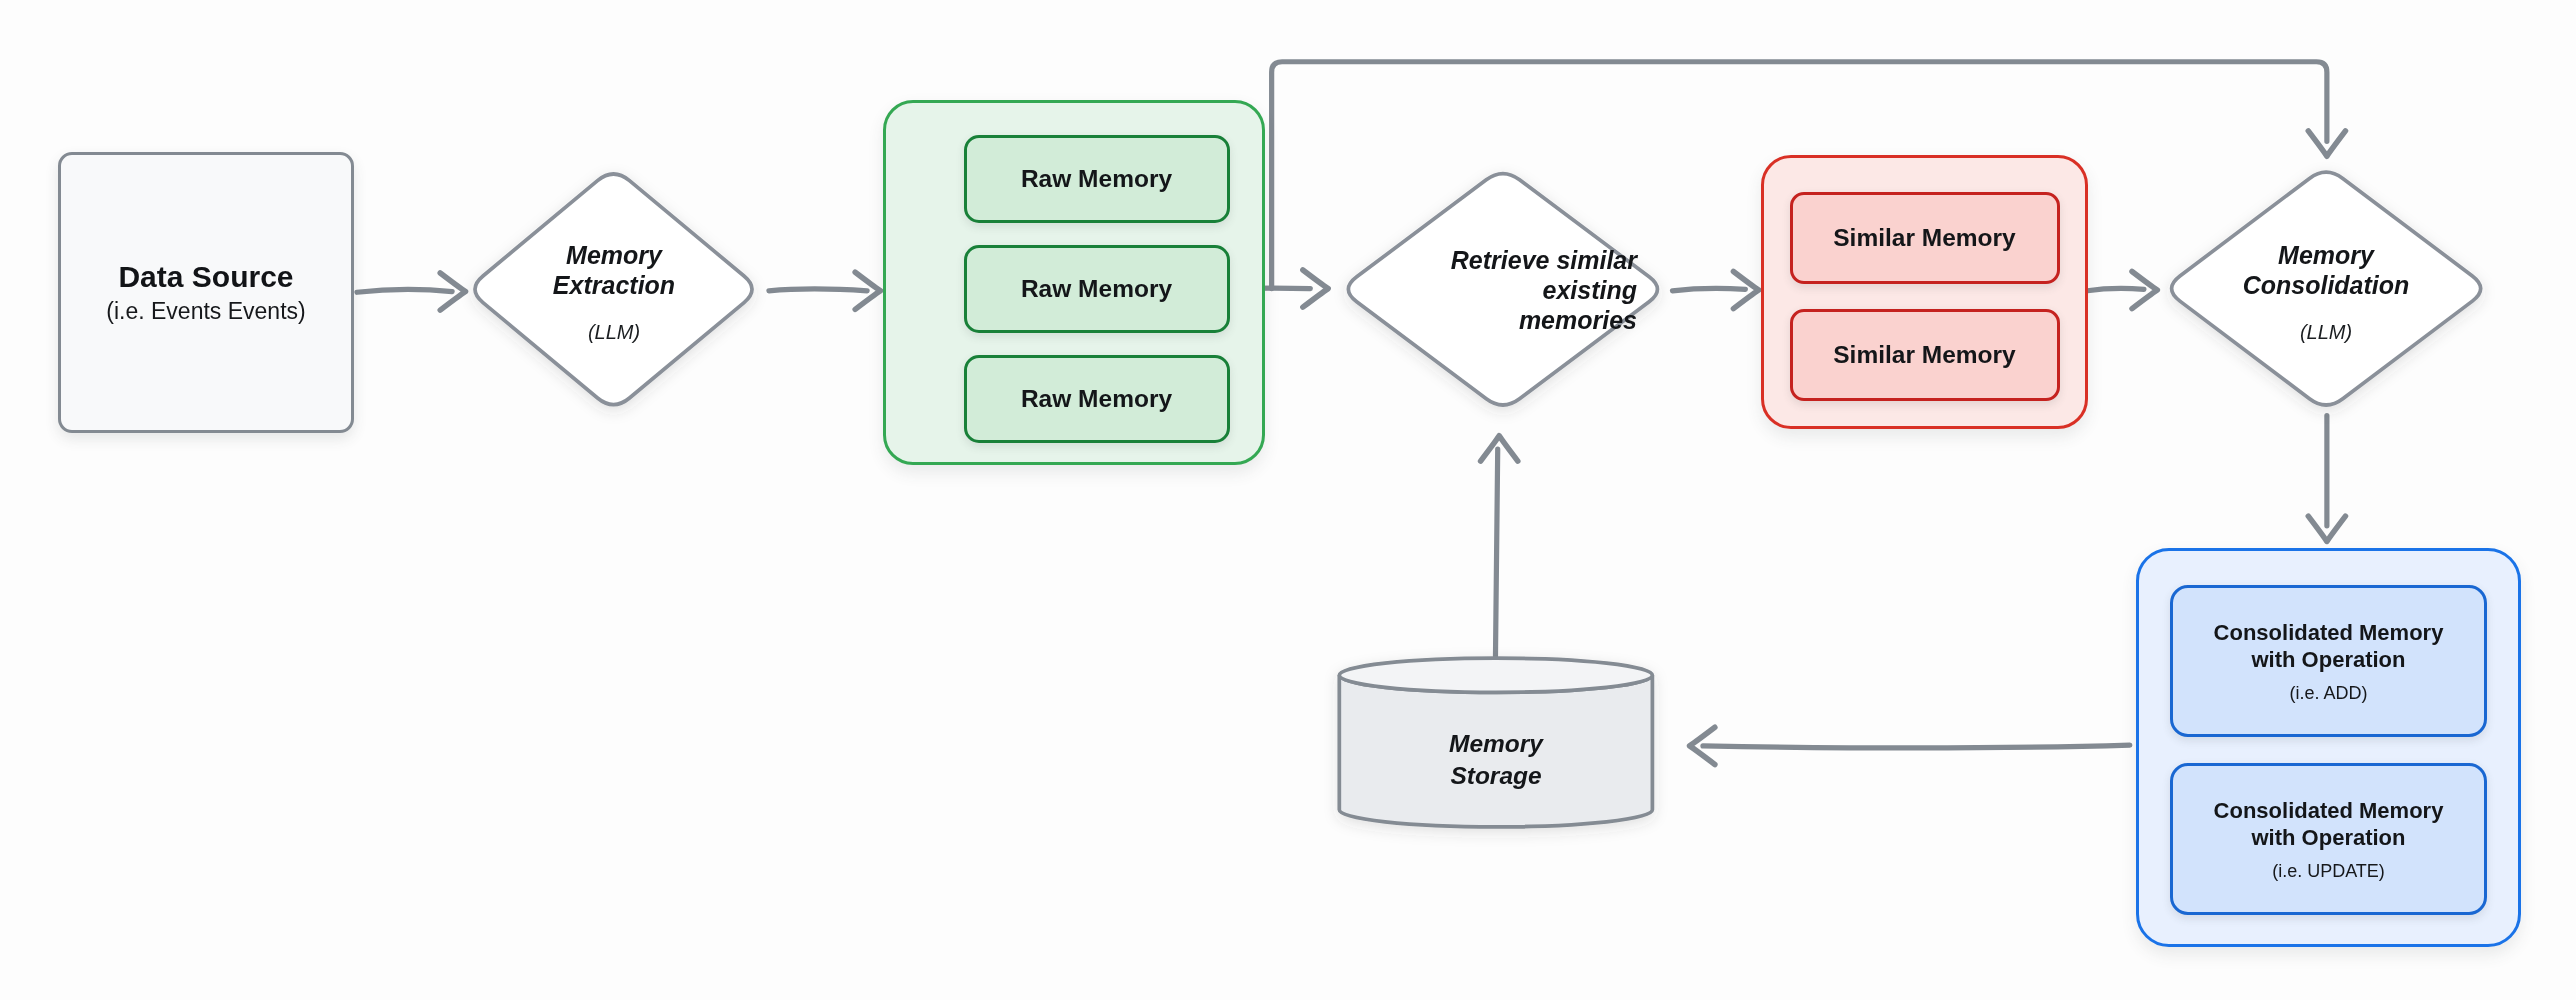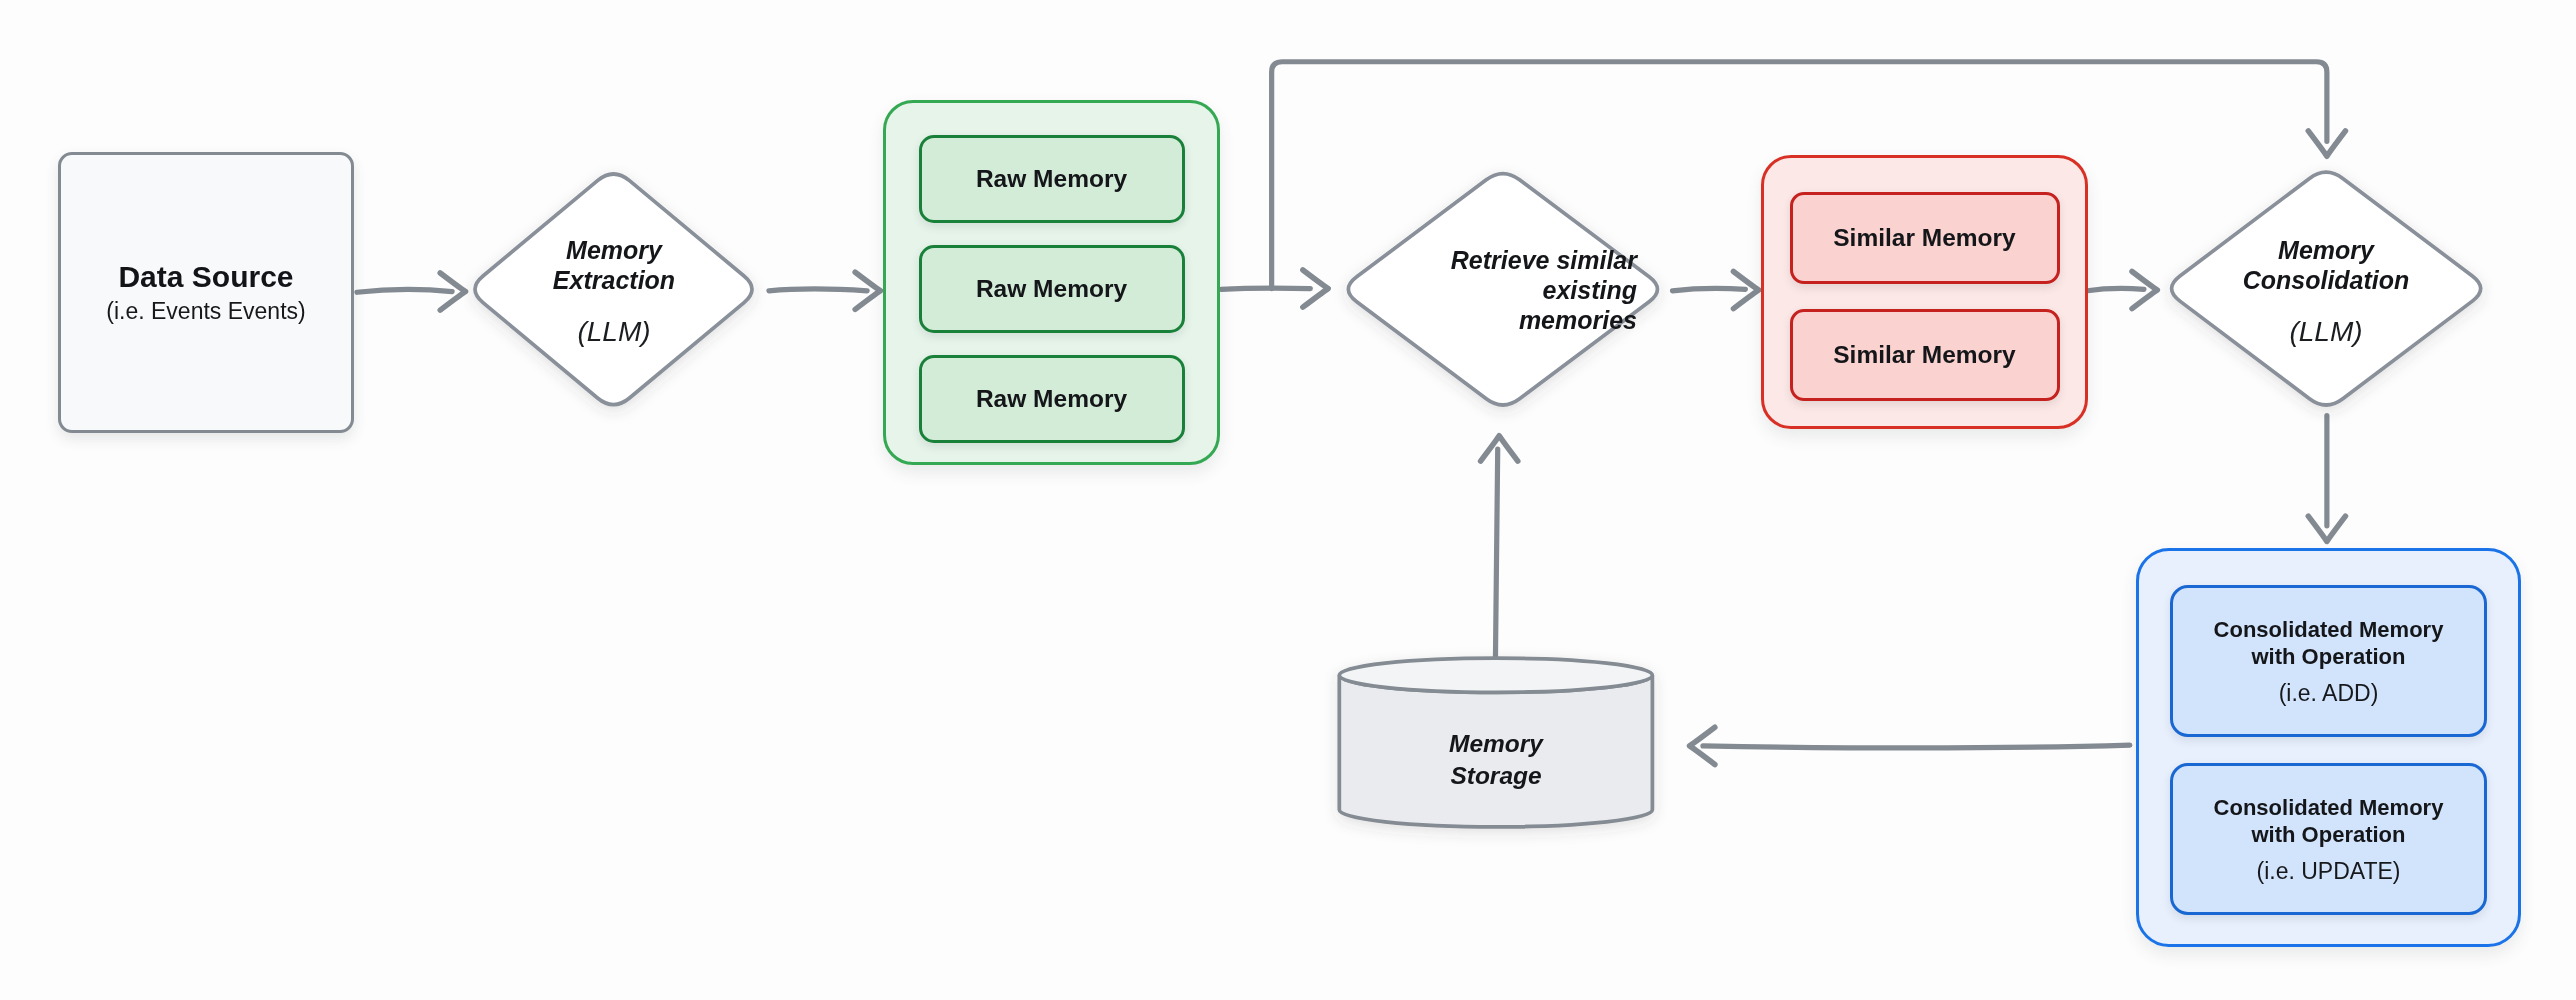--- a/index.html
+++ b/index.html
@@ -15,59 +15,59 @@
   .diamond{fill:#ffffff;stroke:#8a9099;stroke-width:5;}
   .cyl-body{fill:#e9ebee;stroke:#848b93;stroke-width:5;}
   .cyl-top{fill:#f3f4f6;stroke:#848b93;stroke-width:5;}
 
   .abs{position:absolute;}
   .center-txt{
     position:absolute;transform:translate(-50%,-50%);
     text-align:center;white-space:pre-line;font-style:italic;
   }
   .node-title{font-weight:700;font-size:25px;line-height:1.2;color:#141619;}
-  .node-sub{font-weight:400;font-size:28px;line-height:1.2;margin-top:6px;color:#1b1e21;}
+  .node-sub{font-weight:400;font-size:20px;line-height:1.2;margin-top:6px;color:#1b1e21;}
 
   .source-box{
     left:58px;top:152px;width:290px;height:275px;
     background:#f8f9fa;border:3px solid #838a92;border-radius:14px;
     box-shadow:0 6px 13.4px rgba(60,64,67,.12);
     display:flex;flex-direction:column;align-items:center;justify-content:center;
   }
   .source-title{font-size:30px;font-weight:700;color:#121417;}
   .source-sub{font-size:23px;font-weight:400;margin-top:4.5px;color:#16181b;}
 
   .group{
     position:absolute;border-radius:30px;
     box-shadow:0 7.4px 16.4px rgba(60,64,67,.10);
     display:flex;flex-direction:column;align-items:center;
   }
   .group.green{left:883px;top:100px;width:331px;height:359px;
-    background:#e6f4ea;border:3px solid #34a853;}
+    background:#e6f4ea;border:3px solid #34a853;padding-left:45px;}
   .group.red{left:1761px;top:155px;width:321px;height:268px;
     background:#fce8e6;border:3px solid #d93025;}
   .group.blue{left:2136px;top:548px;width:379px;height:393px;
     background:#e8f0fe;border:3px solid #1a73e8;border-radius:33px;}
 
   .chip{
     display:flex;flex-direction:column;align-items:center;justify-content:center;
     text-align:center;box-shadow:0 3.7px 9px rgba(60,64,67,.12);
   }
   .chip-label{font-size:24.5px;font-weight:600;line-height:1.25;white-space:pre-line;color:#141619;}
   .green .chip{width:260px;height:82px;margin-top:22px;border-radius:15px;
     background:#d2ecd8;border:3px solid #188038;}
   .green .chip:first-child{margin-top:32px;}
   .red .chip{width:264px;height:86px;margin-top:25px;border-radius:14px;
     background:#fad2cf;border:3px solid #c5221f;}
   .red .chip:first-child{margin-top:34px;}
   .blue .chip{width:311px;height:146px;margin-top:26px;border-radius:18px;
     background:#d2e3fc;border:3px solid #1967d2;}
   .blue .chip:first-child{margin-top:34px;}
   .blue .chip-label{font-size:22px;}
-  .chip-op{font-size:23px;font-weight:400;margin-top:9px;color:#16181b;}
+  .chip-op{font-size:18px;font-weight:400;margin-top:9px;color:#16181b;}
 
   .storage-label{font-size:24.5px;font-weight:600;line-height:1.3;color:#141619;}
 </style>
 </head>
 <body>
 
 <div class="stage">
 
   <svg class="wires" viewBox="0 0 3464 1346">
     <defs>

